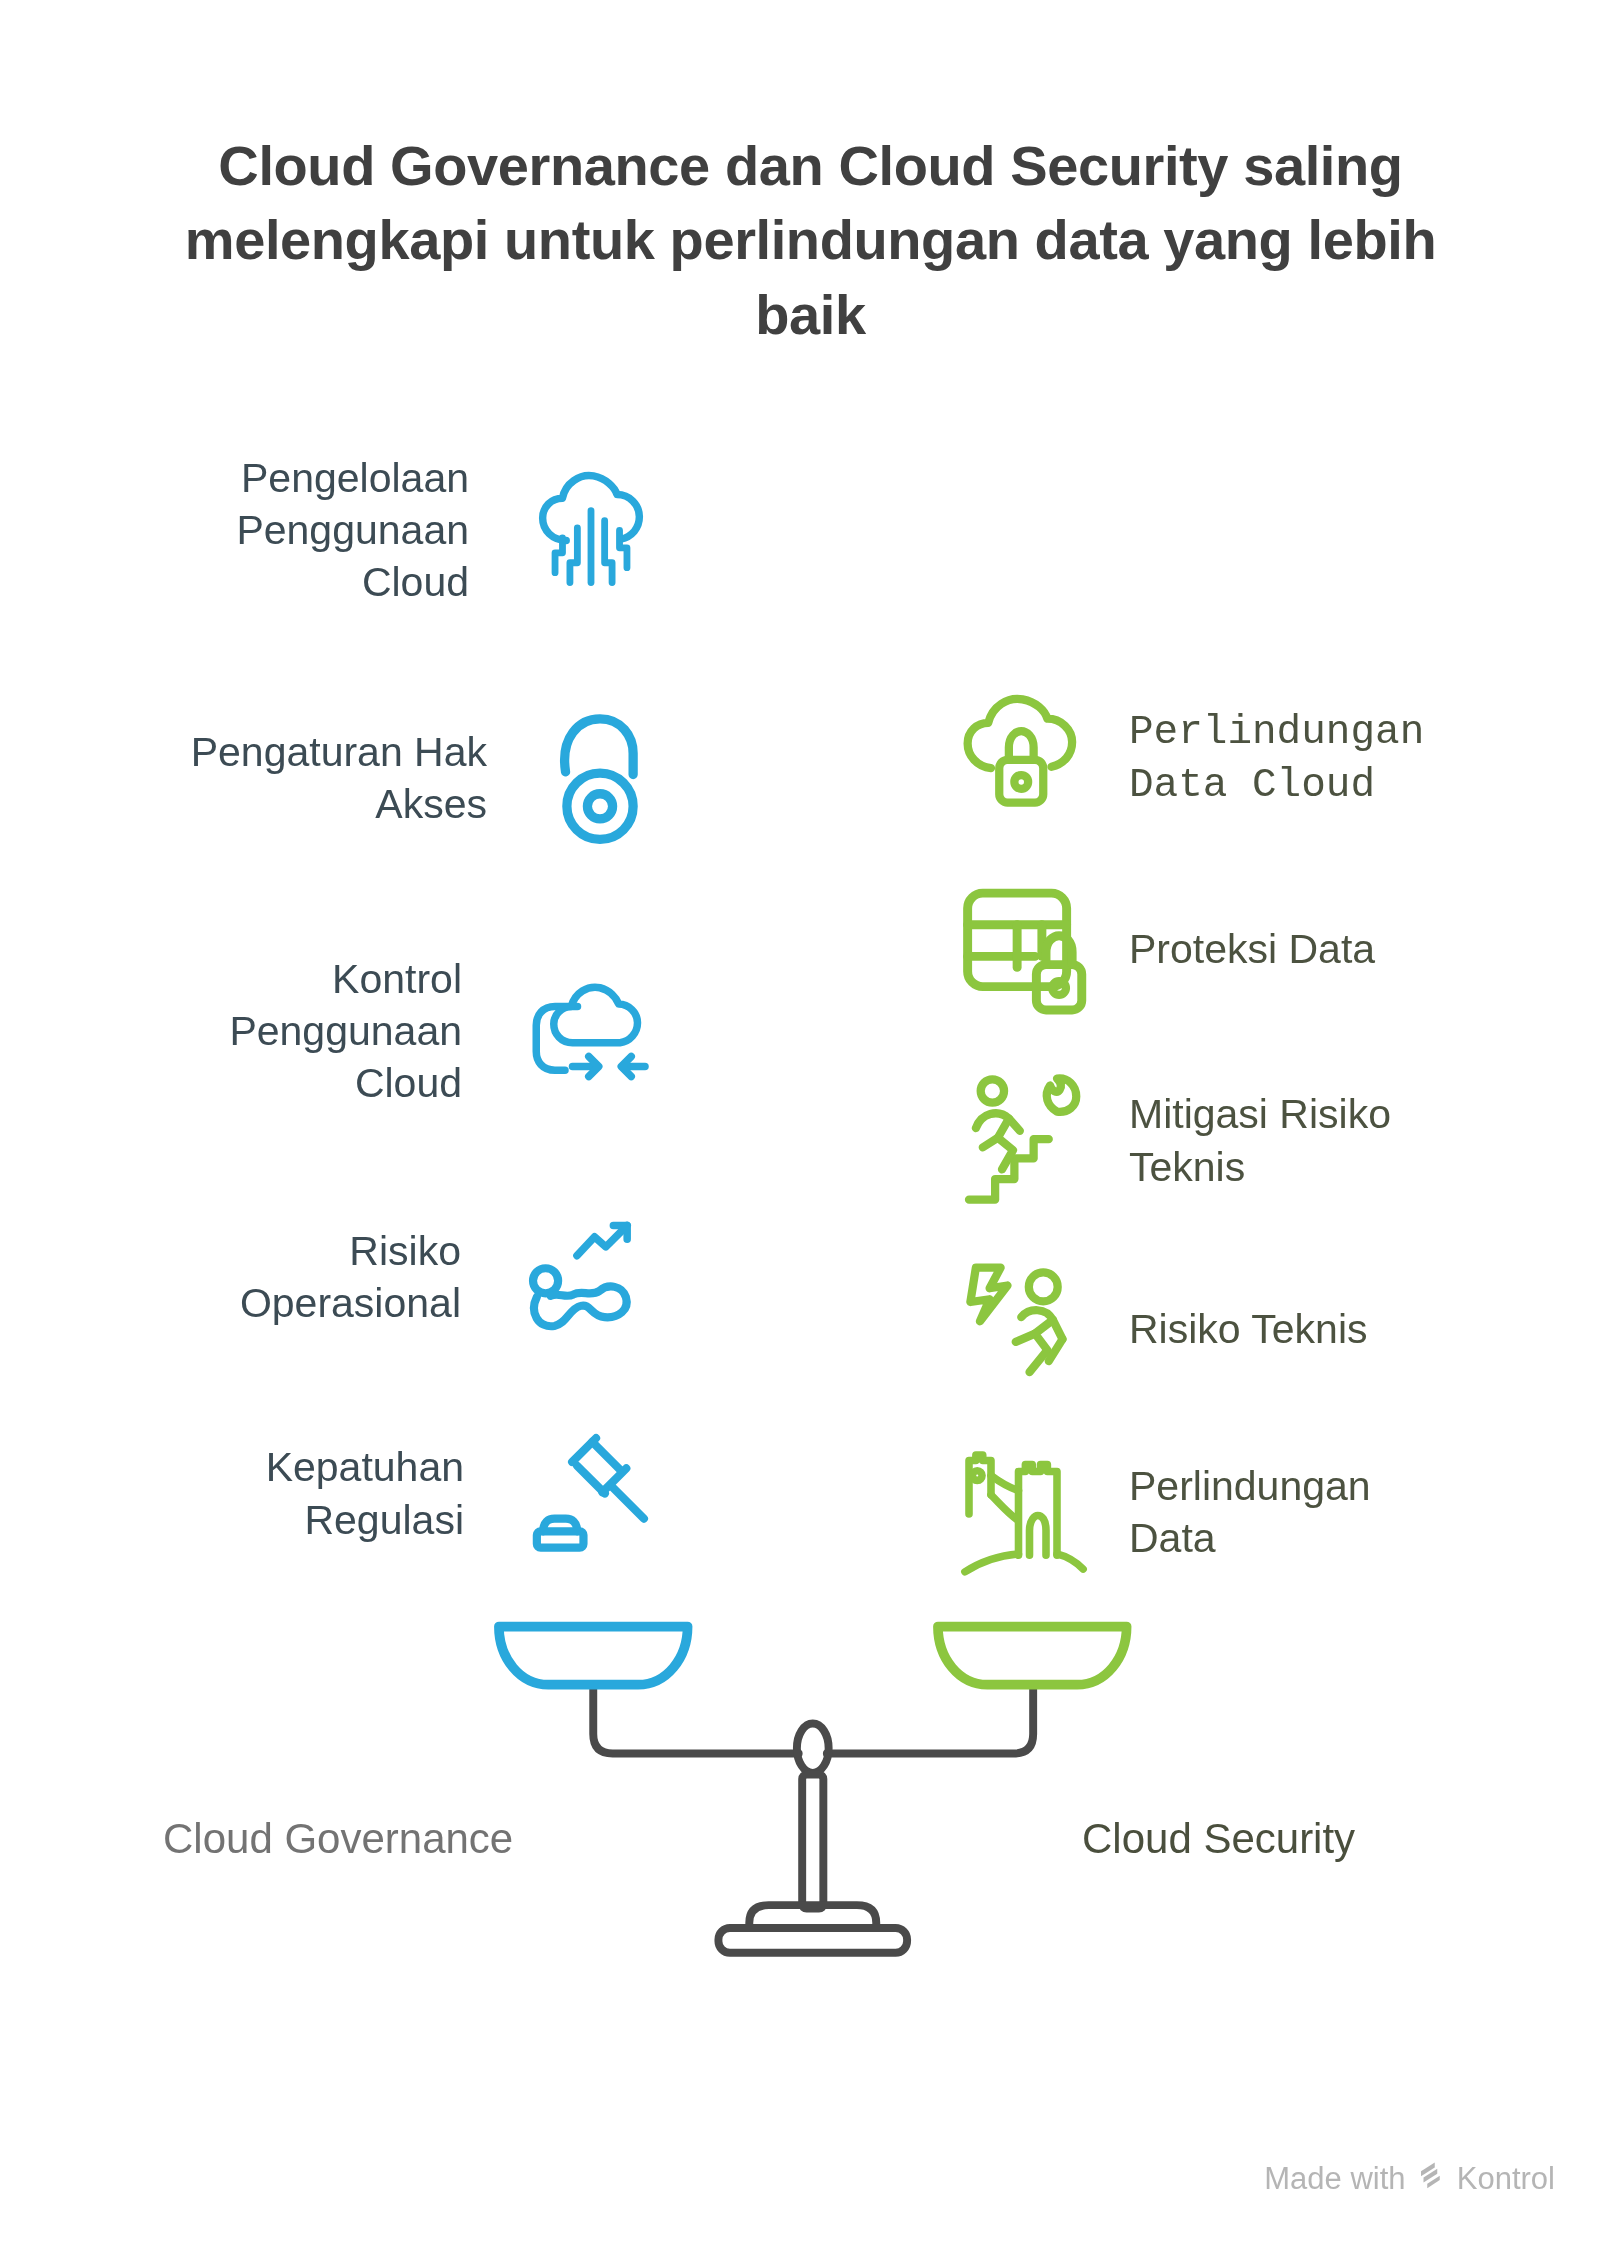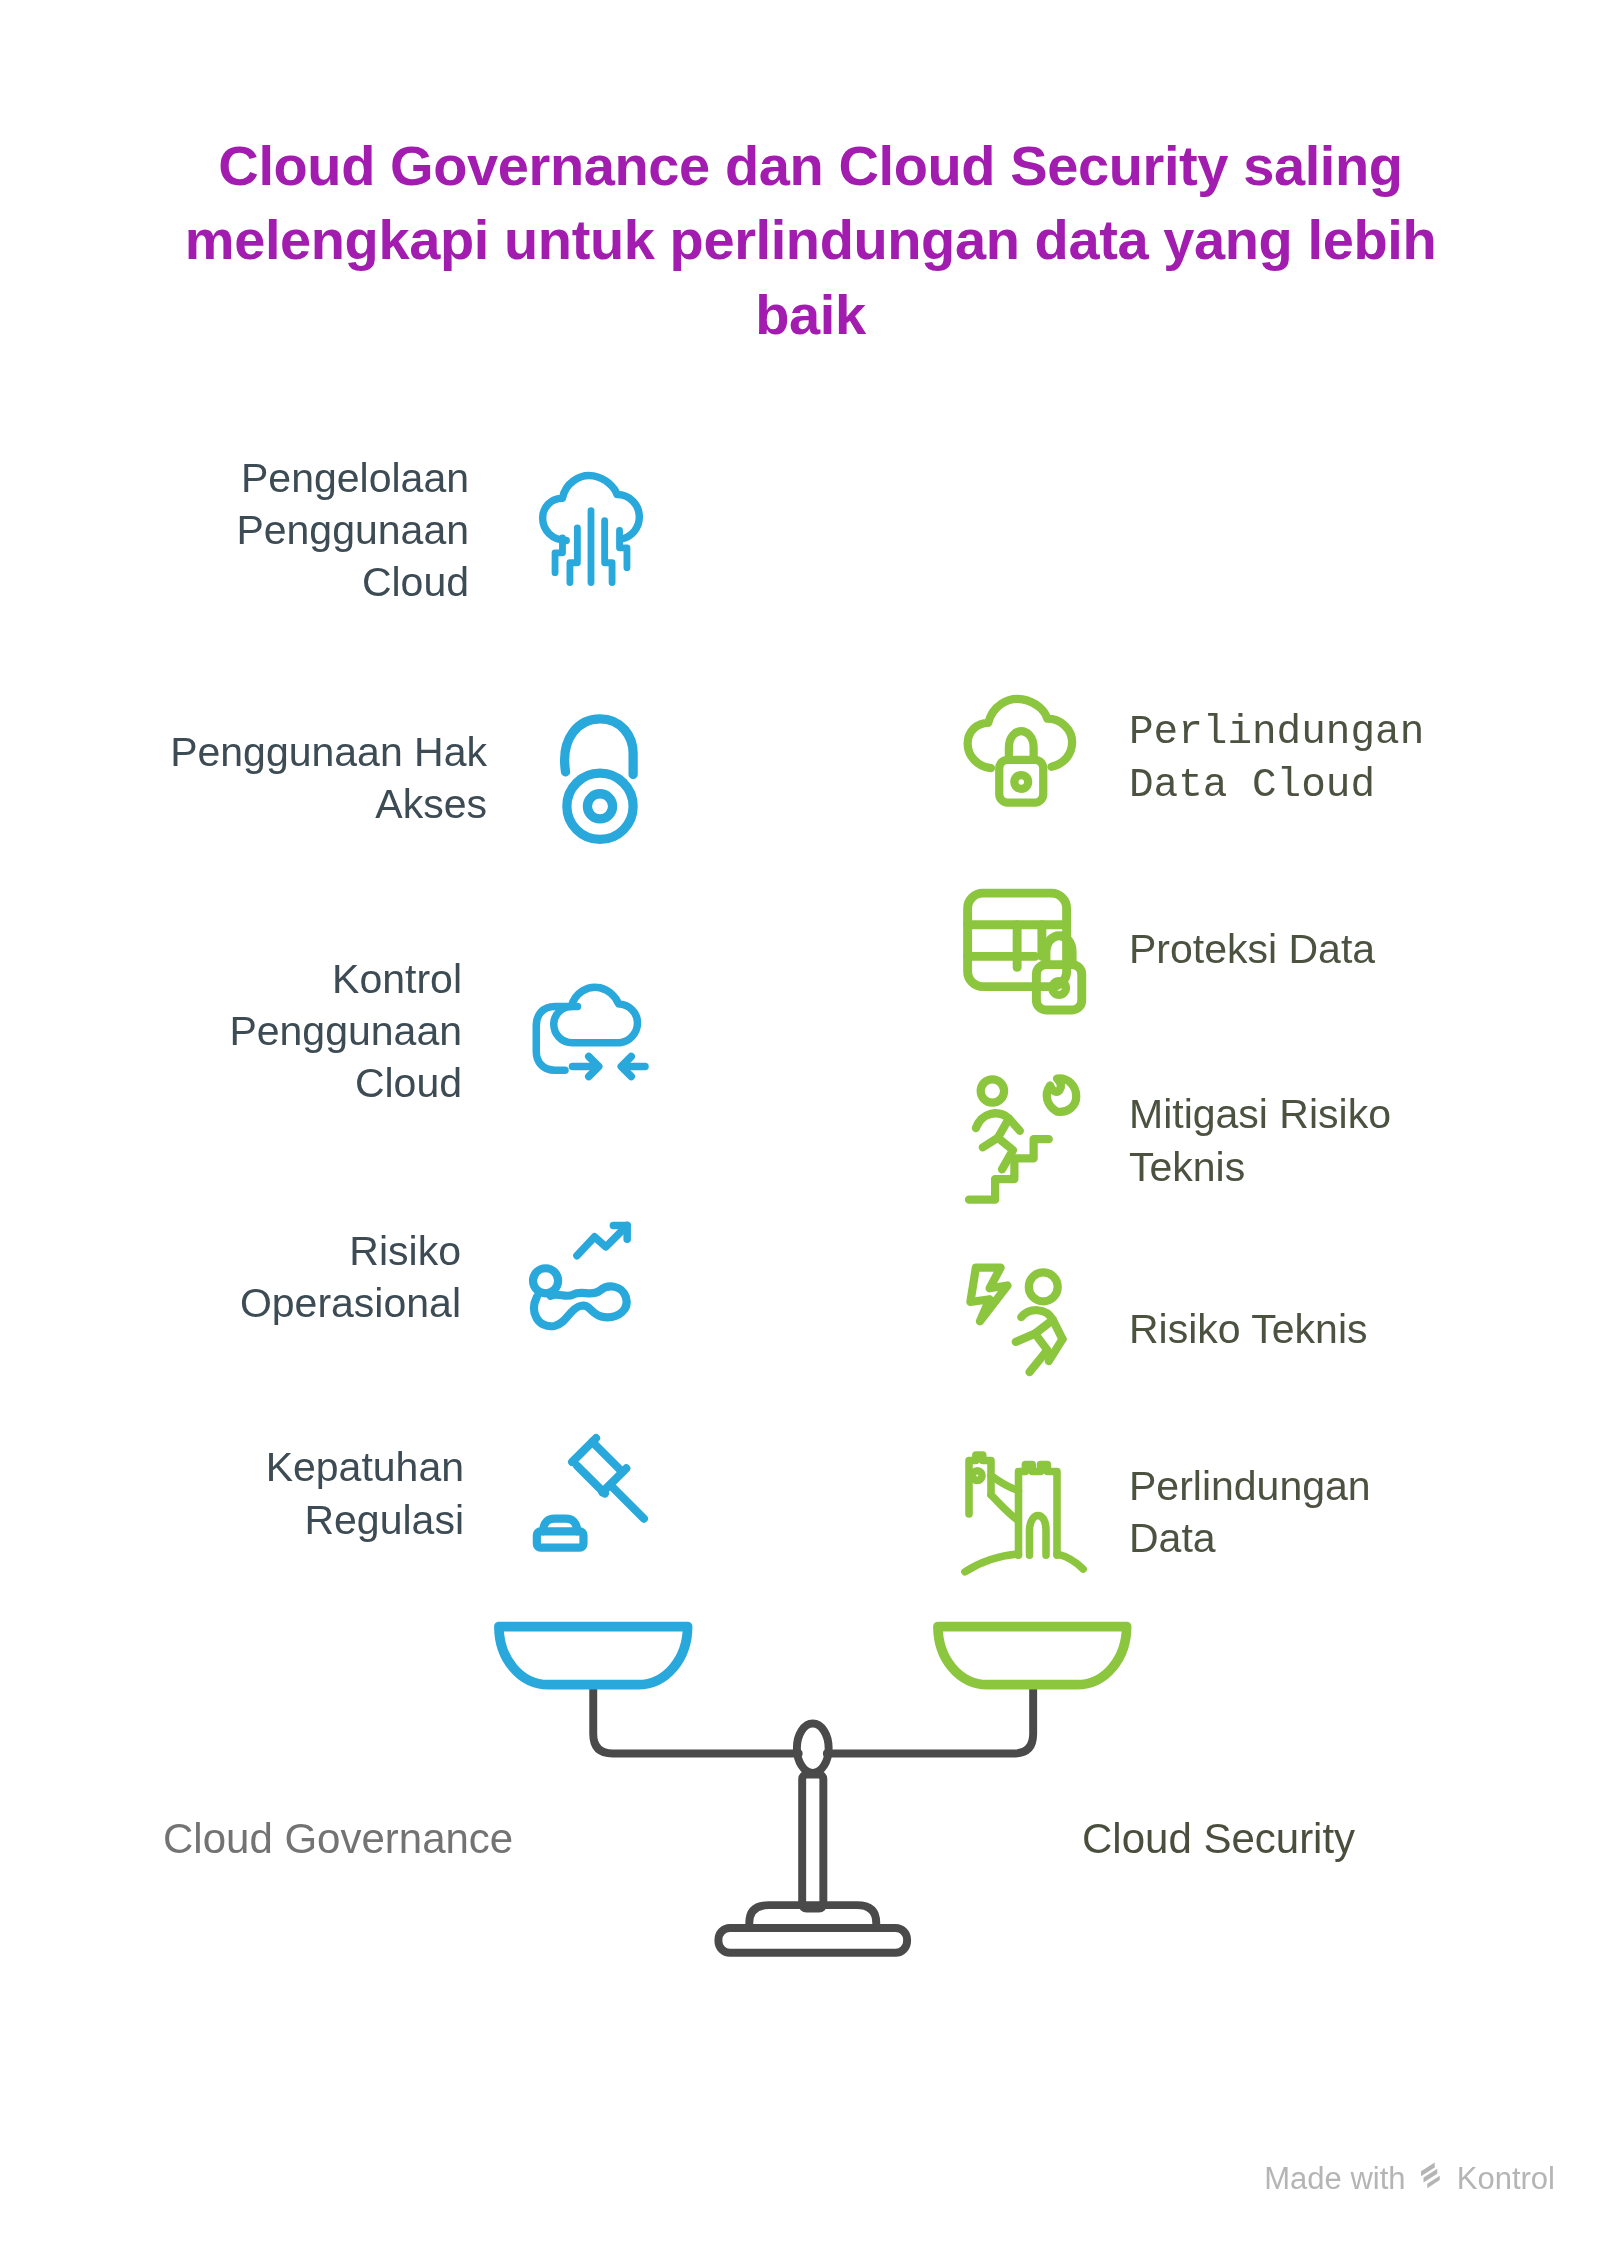--- a/index.html
+++ b/index.html
@@ -3,21 +3,21 @@
 <meta charset="utf-8">
 <style>
   html,body { margin:0; padding:0; background:#ffffff; }
   .page {
     position:relative; width:1622px; height:2258px; background:#ffffff;
     font-family:"Liberation Sans", sans-serif; overflow:hidden;
   }
   .title {
     position:absolute; top:129px; left:149px; width:1323px;
     text-align:center; font-size:56px; font-weight:bold;
-    color:#a21caf; line-height:1.33; letter-spacing:-0.4px;
+    color:#404040; line-height:1.33; letter-spacing:-0.4px;
   }
   .row { position:absolute; display:flex; align-items:center; }
   .row.left  { left:141px;  width:512px; justify-content:flex-end; gap:60px; }
   .row.right { left:958px; width:582px; justify-content:flex-start; gap:39px; }
   .item-label { font-size:41px; line-height:1.27; }
   .row.left  .item-label { text-align:right; color:#3C4B54; width:339px; }
   .row.right .item-label { text-align:left;  color:#4C5240; width:339px; }
   .icon-box { flex:0 0 auto; }
   .icon-box svg { display:block; }
   .stroke { fill:none; stroke-linecap:round; stroke-linejoin:round; }
@@ -63,21 +63,21 @@
           <path d="M39,50 V78 H33 V94"></path>
           <path d="M27,58 V70 H21 V86"></path>
           <path d="M61,44 V78 H67 V94"></path>
           <path d="M73,52 V66 H79 V82"></path>
         </g>
       </svg>
     </div>
   </div>
 
   <div class="row left l2">
-    <div class="item-label">Penggunaan Hak Akses</div>
+    <div class="item-label">Pengaturan Hak Akses</div>
     <div class="icon-box">
       <svg width="106" height="141" viewBox="0 0 80 106">
         <path class="stroke blue" stroke-width="7" d="M14,48 C10,22 24,8 40,8 C56,8 65,21 65,34 V50"></path>
         <circle class="stroke blue" stroke-width="7" cx="40" cy="74" r="25"></circle>
         <circle class="stroke blue" stroke-width="7" cx="40" cy="74" r="9.5"></circle>
       </svg>
     </div>
   </div>
 
   <div class="row left l3">

